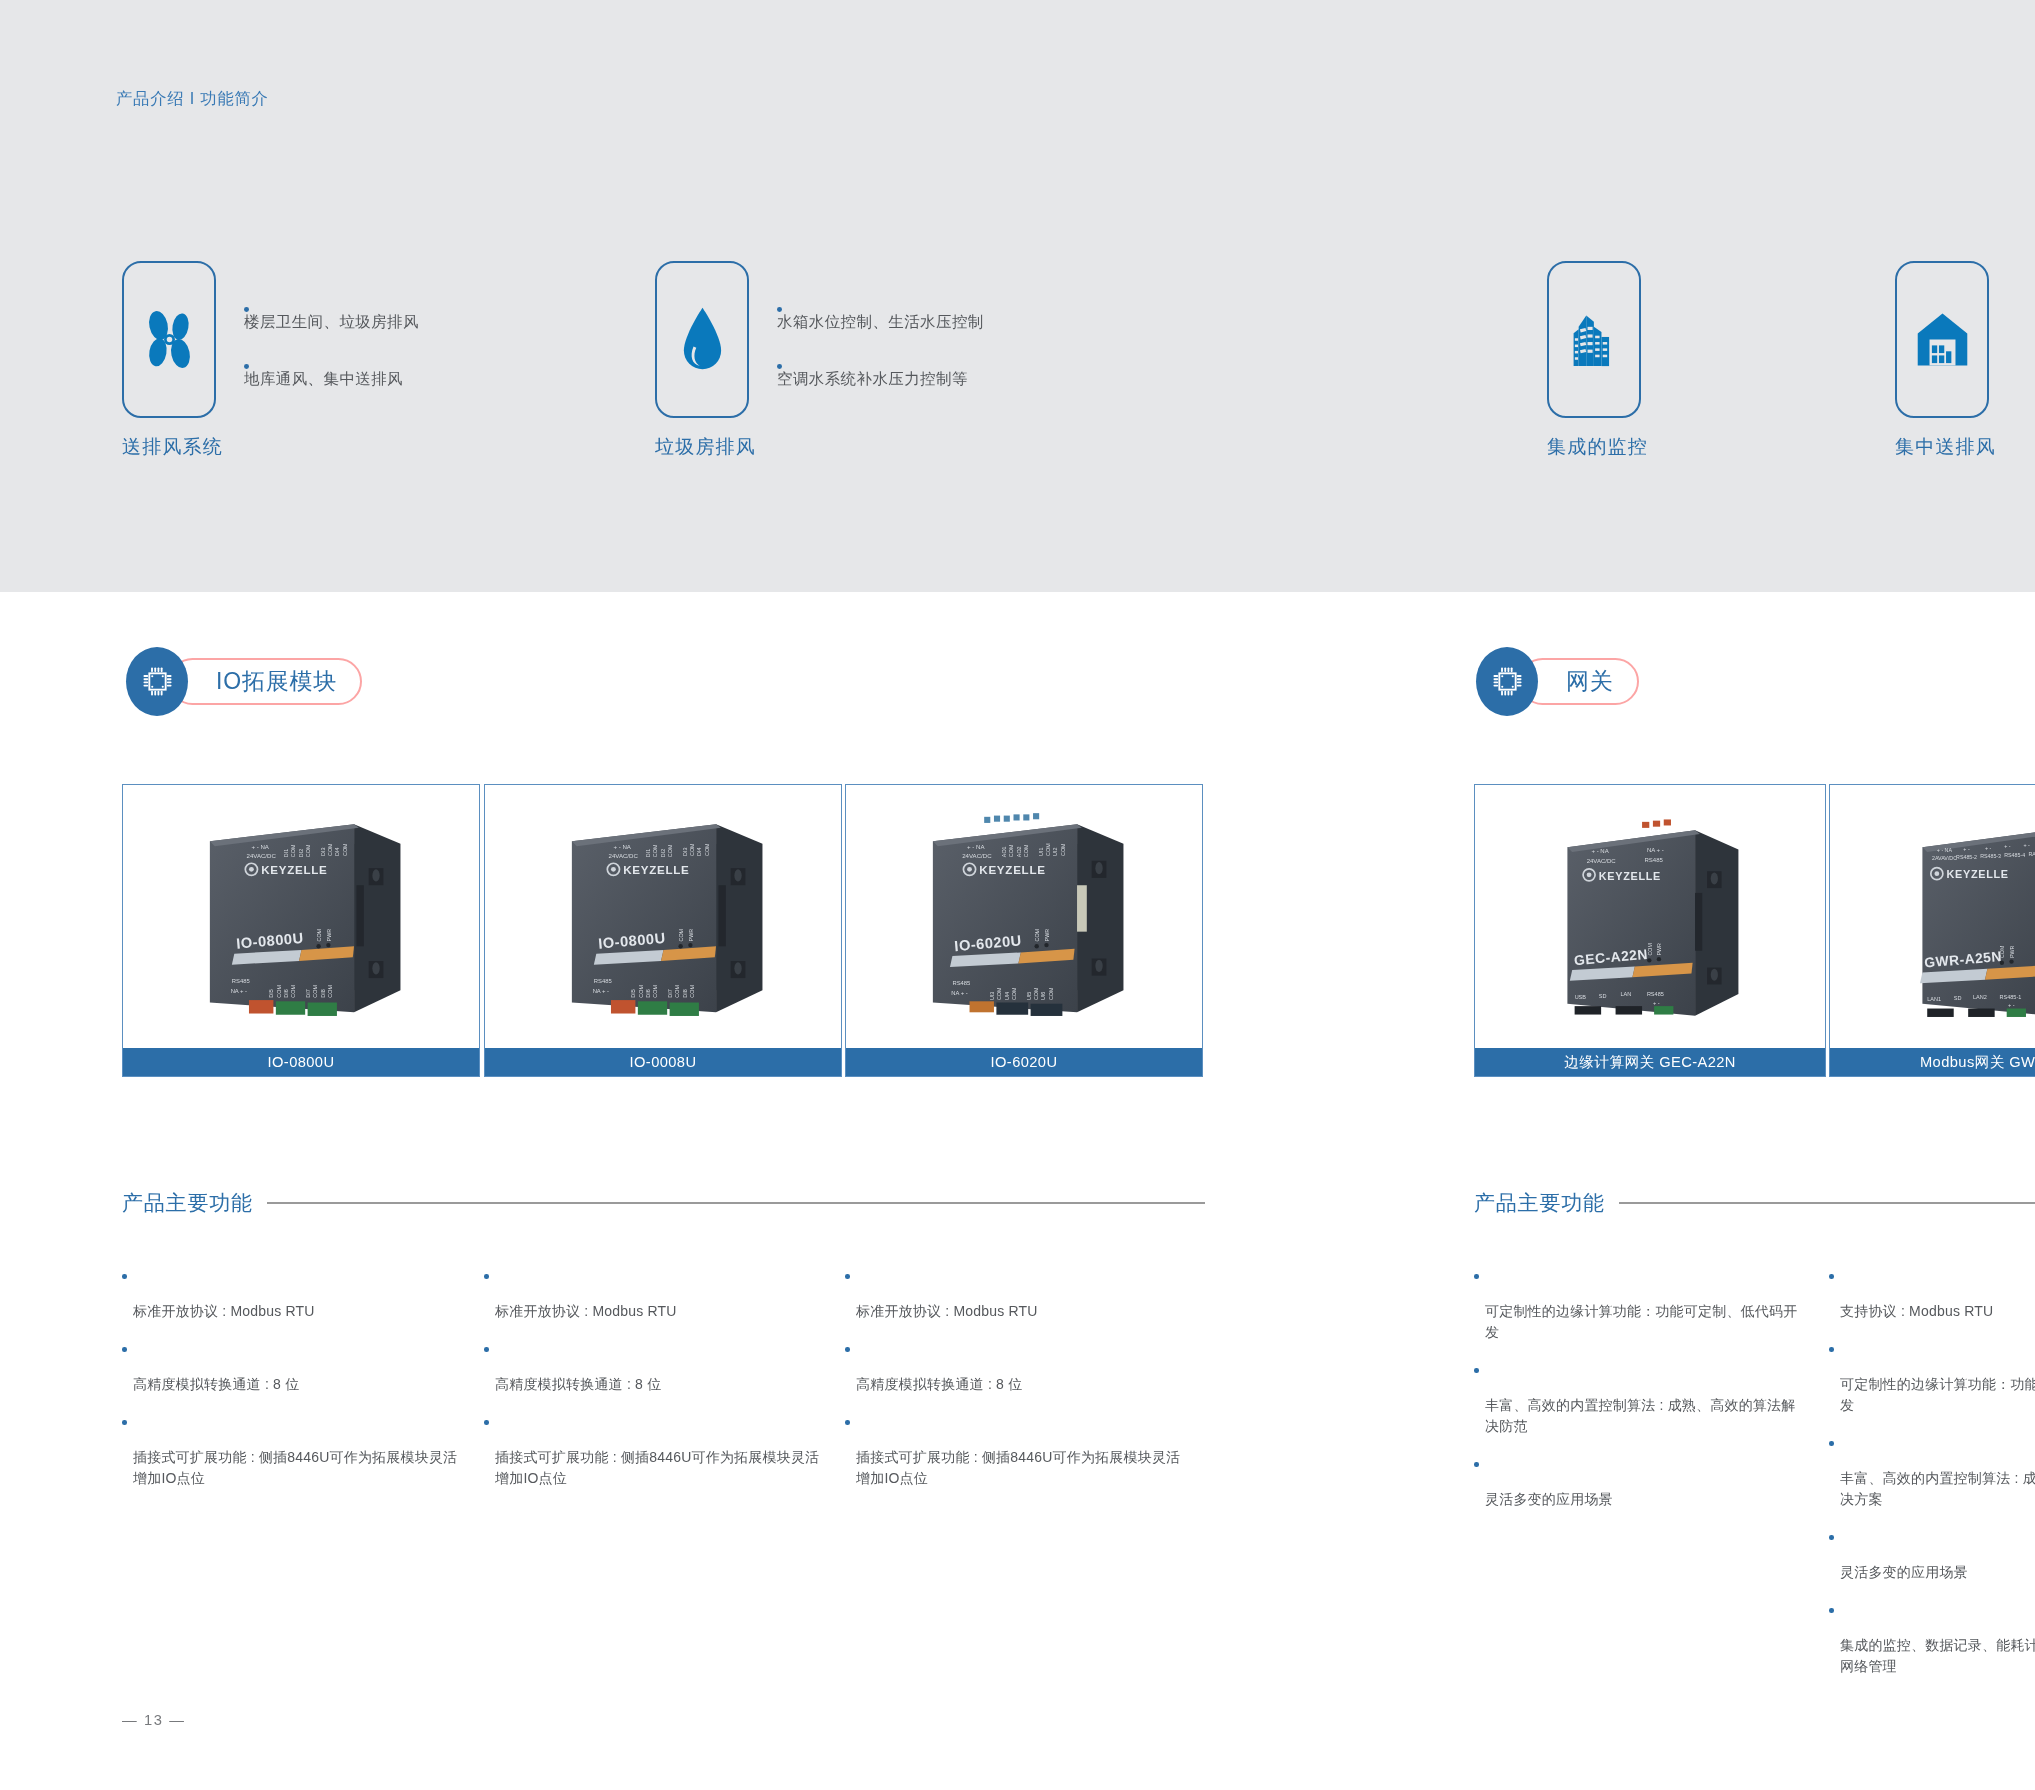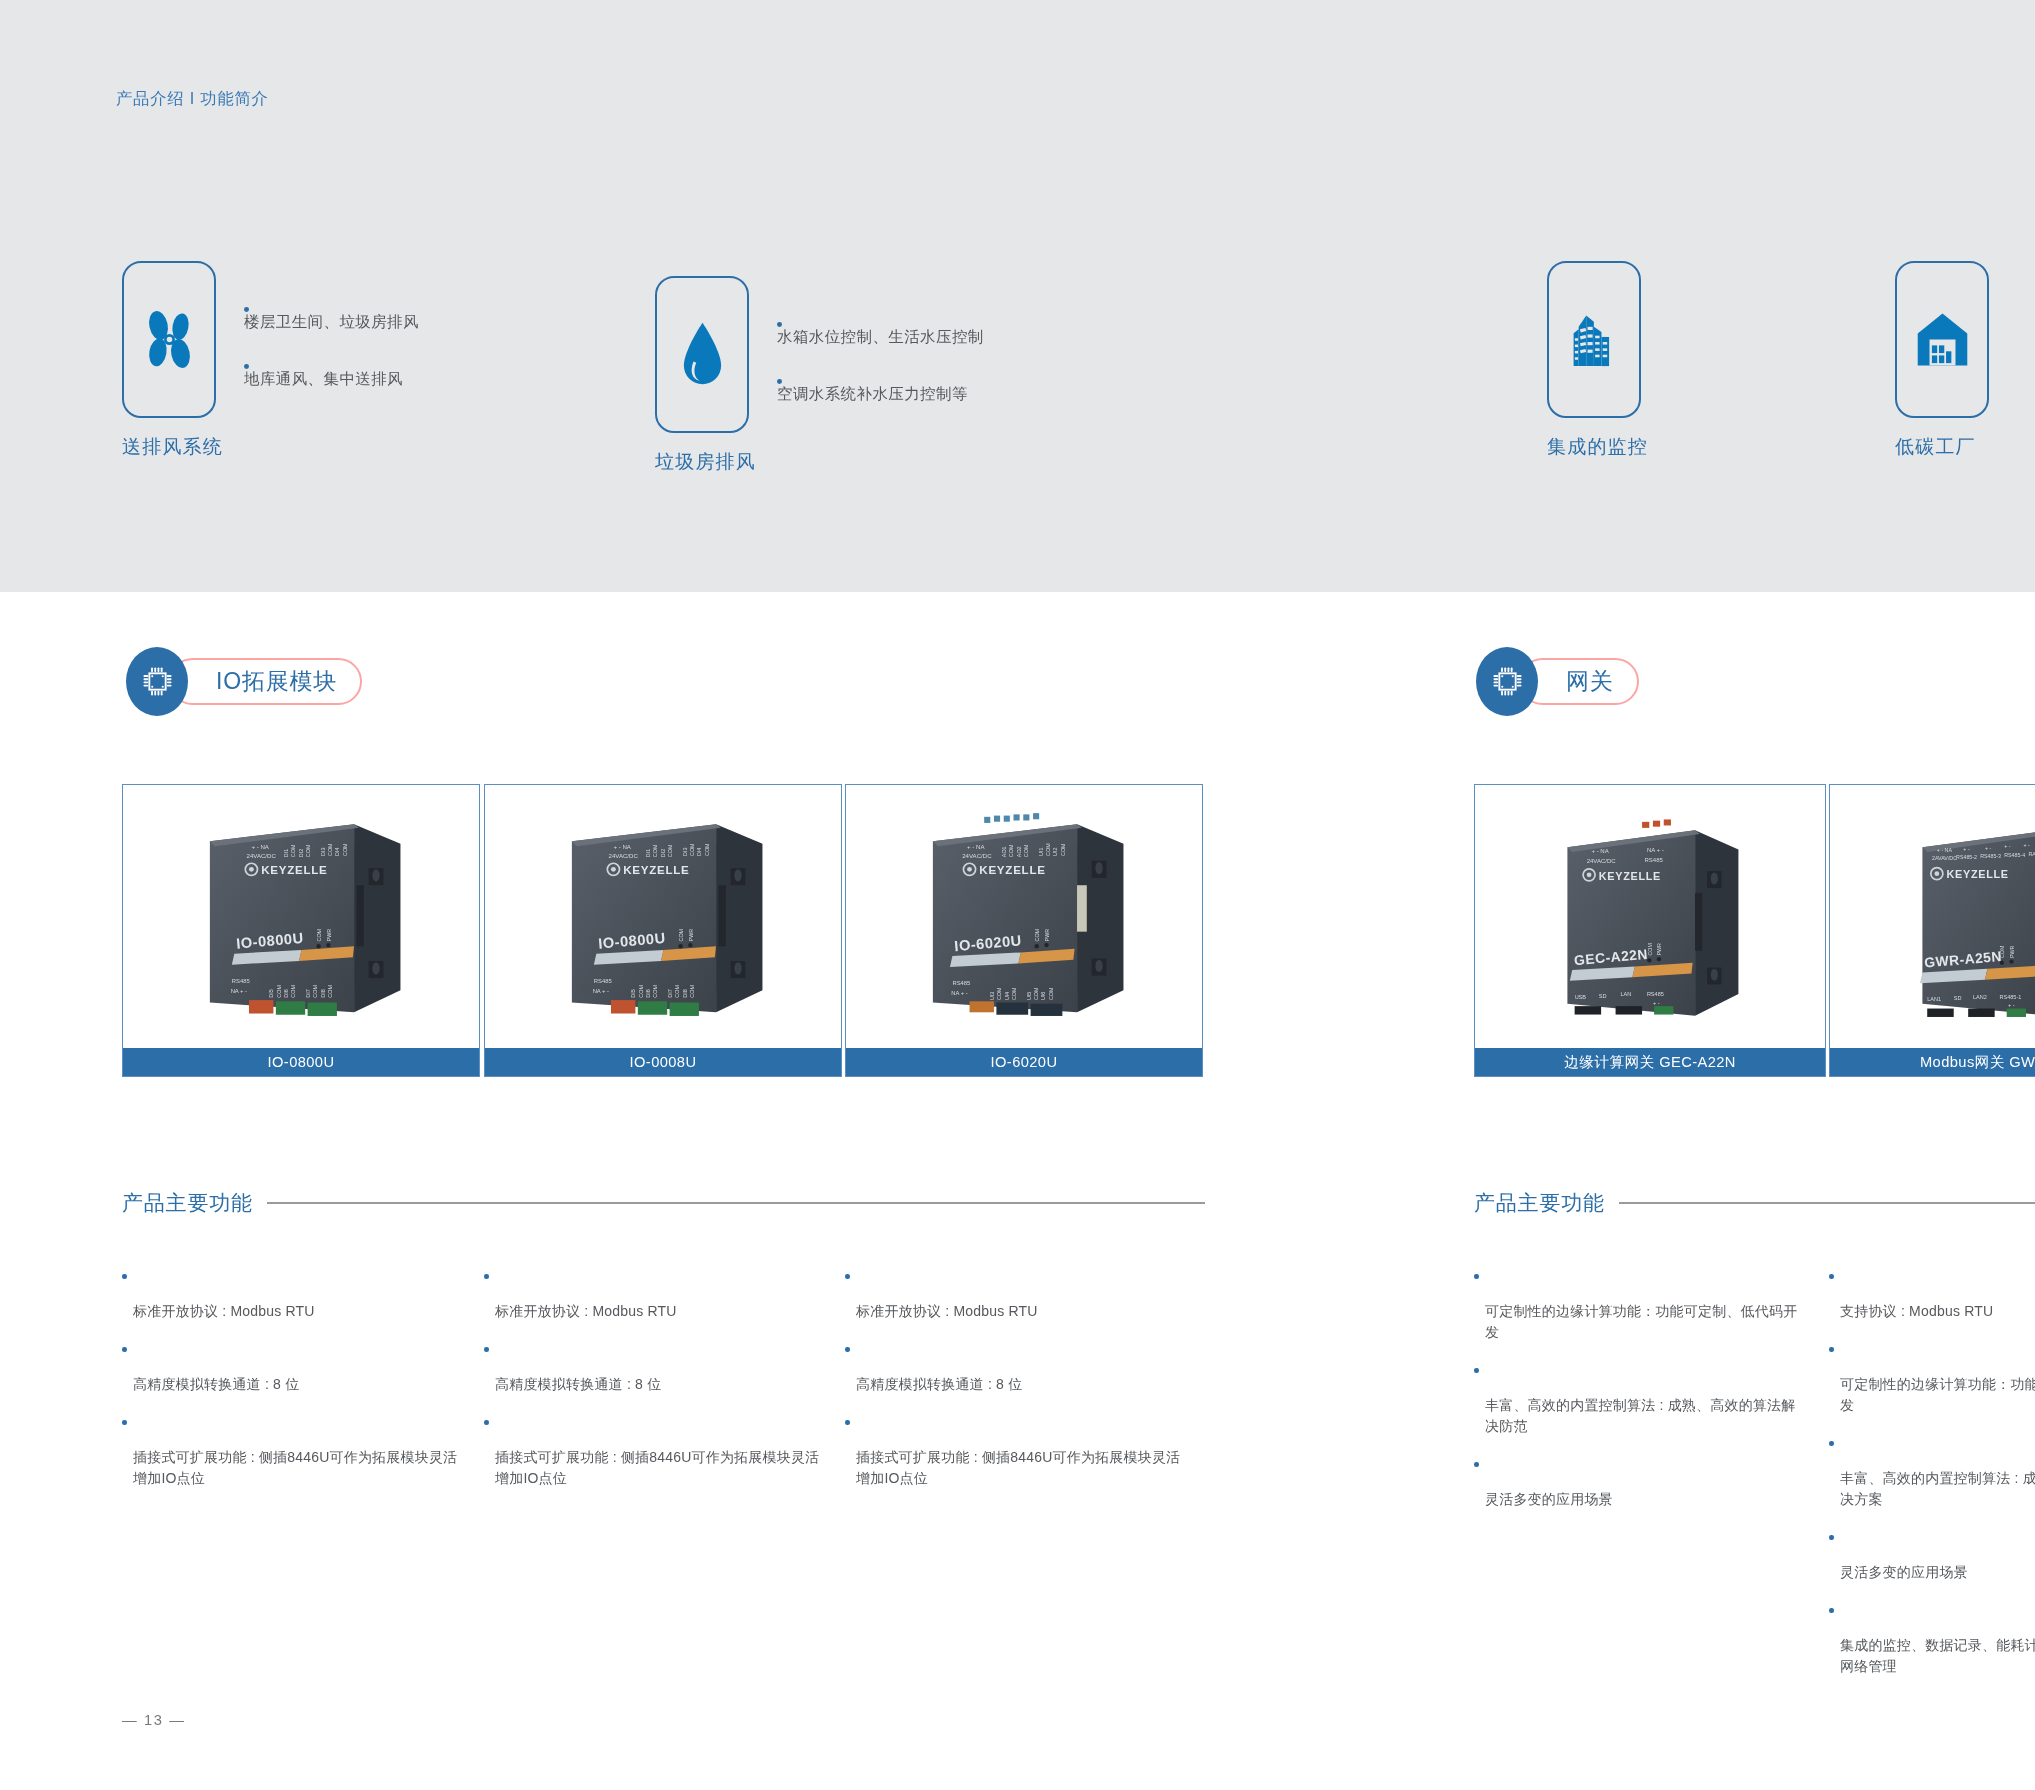--- a/index.html
+++ b/index.html
@@ -141,21 +141,21 @@
           <span>楼层卫生间、垃圾房排风</span>
         </div>
       <div class="bl">
           <span class="dot"></span>
           <span>地库通风、集中送排风</span>
         </div>
     </div>
     <div class="scen-label">送排风系统</div>
   </div>
 
-  <div class="scen" style="left:655px;top:276px;width:488px;height:212px;">
+  <div class="scen" style="left:655px;top:261px;width:488px;height:212px;">
     <div class="icon-frame">
       <svg width="49" height="69" viewBox="0 0 70 100">
         <path d="M35 4 C35 4 8 44 8 66 a27 27 0 0 0 54 0 C62 44 35 4 35 4 Z" fill="#0a79bc"></path>
         <path d="M22 60 C16 74 20 86 31 88 C23 84 21 73 26 62 Z" fill="#e6e7e9"></path>
       </svg>
     </div>
     <div class="scen-bullets">
       <div class="bl">
           <span class="dot"></span>
           <span>水箱水位控制、生活水压控制</span>
@@ -211,21 +211,21 @@
         <rect x="28" y="48" width="44" height="44" fill="#e6e7e9"></rect>
         <g fill="#0a79bc">
           <rect x="32" y="58" width="9" height="13"></rect>
             <rect x="44" y="58" width="9" height="13"></rect>
           <rect x="32" y="75" width="9" height="13"></rect>
             <rect x="44" y="75" width="9" height="13"></rect>
           <rect x="56" y="68" width="9" height="20"></rect>
         </g>
       </svg>
     </div>
-    <div class="scen-label">低碳工厂</div>
+    <div class="scen-label">集中送排风</div>
   </div>
 
   <div class="badge" style="left:126px;top:647px;">
     <div class="chip-circle">
       <svg width="35" height="35" viewBox="0 0 60 60">
         <rect x="16" y="16" width="28" height="28" fill="none" stroke="#fff" stroke-width="3.2"></rect>
         <circle cx="21" cy="21" r="1.8" fill="#fff"></circle>
           <circle cx="39" cy="21" r="1.8" fill="#fff"></circle>
         <circle cx="21" cy="39" r="1.8" fill="#fff"></circle>
           <circle cx="39" cy="39" r="1.8" fill="#fff"></circle>

